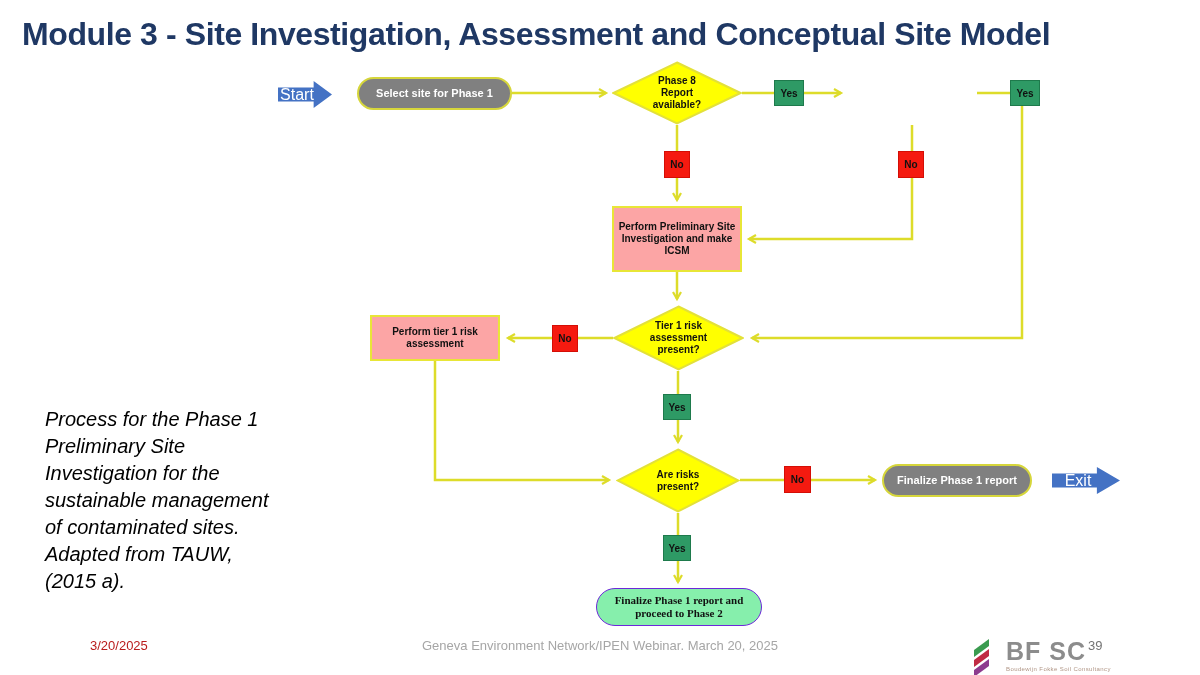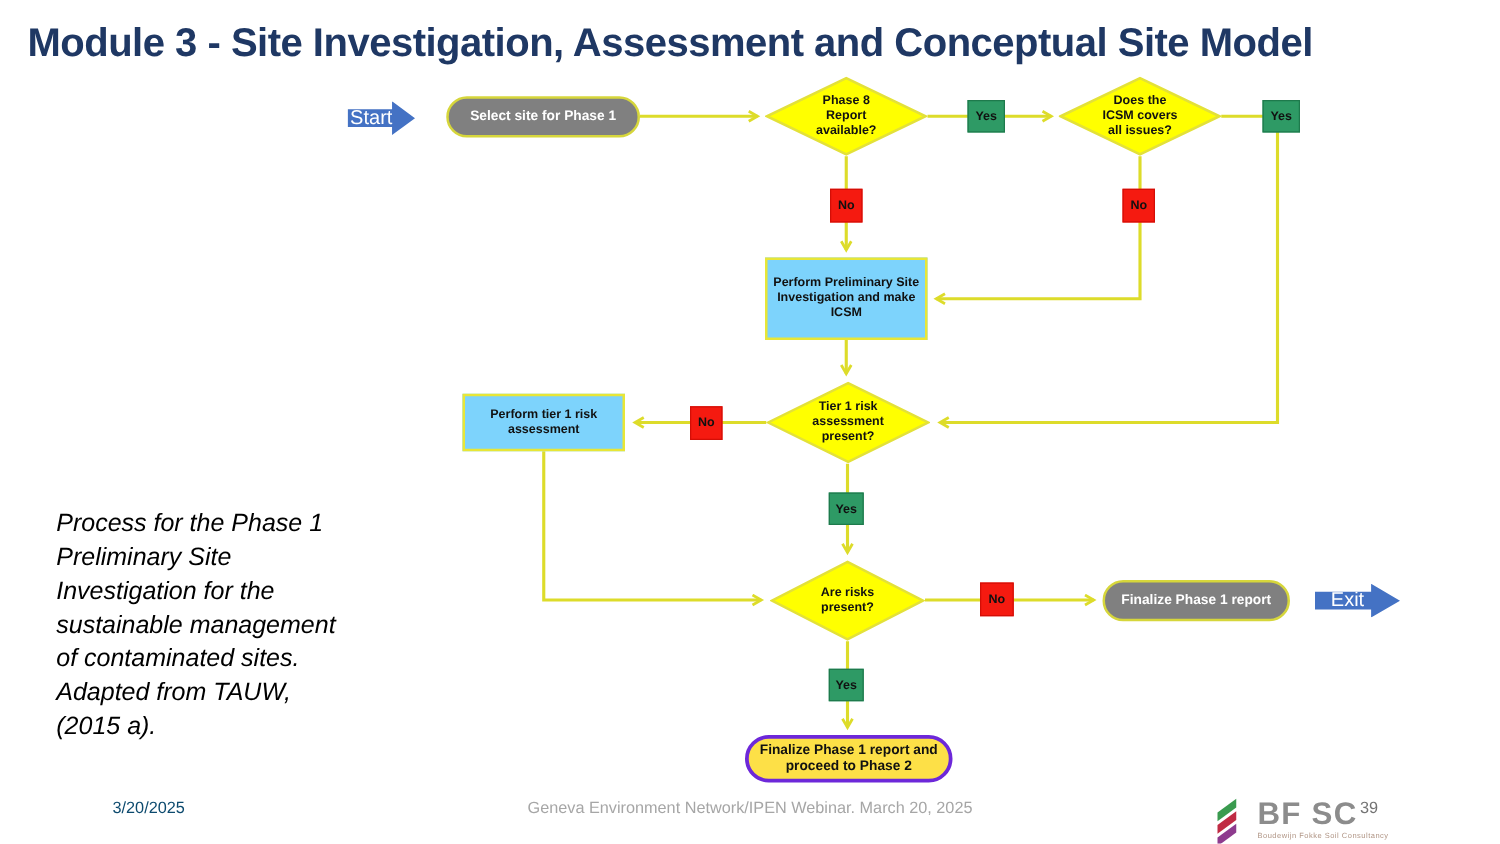--- a/index.html
+++ b/index.html
@@ -10,34 +10,34 @@
   
   .connectors{position:absolute;left:0;top:0;z-index:1;}
   .connectors polyline{fill:none;stroke:#DDDC2A;stroke-width:2.5;}
   
   .node{position:absolute;z-index:2;display:flex;align-items:center;justify-content:center;
         text-align:center;box-sizing:border-box;}
   .ntext{position:relative;font-size:10px;font-weight:bold;color:#111;
          white-space:pre-line;line-height:1.2;z-index:2;}
   .dshape{position:absolute;left:0;top:0;width:100%;height:100%;z-index:1;}
   .dshape polygon{fill:#FFFF00;stroke:#E3E139;stroke-width:2;}
-  .ybox{background:#7dd3fc;border:2px solid #E8E637;}
+  .ybox{background:#fca5a5;border:2px solid #E8E637;}
   .stadium{background:#808080;border:2.5px solid #D6D63B;border-radius:20px;}
   .stadium .ntext{color:#fff;font-size:11px;}
-  .ostadium{background:#fde047;border:3px solid #6d28d9;border-radius:20px;}
+  .ostadium{background:#86efac;border:1px solid #6d28d9;border-radius:20px;font-family:Liberation Serif, serif;}
   .ostadium .ntext{font-size:11px;}
   .tag{font-size:10px;font-weight:bold;color:#111;}
   .yes{background:#2E9A65;border:1px solid #1E7A4C;text-align:right;}
   .no{background:#F51A10;border:1px solid #D40E06;}
   .barrow{background:#4472C4;border:none;
           clip-path:polygon(0% 24%,66% 24%,66% 0%,100% 50%,66% 100%,66% 76%,0% 76%);}
   .barrow .ntext{color:#fff;font-weight:normal;font-size:16px;padding-right:16px;}
   .caption{position:absolute;left:45px;top:406px;width:300px;z-index:2;
            font-style:italic;font-size:20px;line-height:27px;color:#000;white-space:pre-line;}
-  .footer-date{position:absolute;left:90px;top:638px;font-size:13px;color:#0c4a6e;z-index:2;}
+  .footer-date{position:absolute;left:90px;top:638px;font-size:13px;color:#b91c1c;z-index:2;}
   .footer-center{position:absolute;left:0;top:638px;width:1200px;text-align:center;
                  font-size:13px;color:#A6A6A6;z-index:2;}
   .footer-page{position:absolute;left:1088px;top:638px;font-size:13px;color:#737373;z-index:2;}
   .logo{position:absolute;left:972px;top:636px;display:flex;align-items:flex-start;z-index:2;}
   .logo-mark{width:28px;height:44px;margin-right:6px;}
   .logo-textcol{display:flex;flex-direction:column;}
   .logo-text{font-size:25px;color:#8C8C8C;letter-spacing:1px;line-height:30px;font-weight:bold;}
   .logo-sub{font-size:6px;color:#B09585;letter-spacing:0.4px;}
 </style>
 </head>
@@ -80,28 +80,20 @@
     </svg>
     <span class="ntext">Phase 8
 Report
 available?</span>
   </div>
 
   <div class="node yes" style="left:774px;top:80px;width:30px;height:26px">
     <span class="tag">Yes</span>
   </div>
 
-  <div class="node" style="left:847px;top:61px;width:130px;height:64px">
-    <svg class="dshape" viewBox="0 0 130 64" preserveAspectRatio="none">
-      <polygon points="65,1.5 128.5,32 65,62.5 1.5,32"></polygon>
-    </svg>
-    <span class="ntext">Does the
-ICSM covers
-all issues?</span>
-  </div>
 
   <div class="node yes" style="left:1010px;top:80px;width:30px;height:26px">
     <span class="tag">Yes</span>
   </div>
 
   <div class="node no" style="left:664px;top:151px;width:26px;height:27px">
     <span class="tag">No</span>
   </div>
 
   <div class="node no" style="left:898px;top:151px;width:26px;height:27px">

